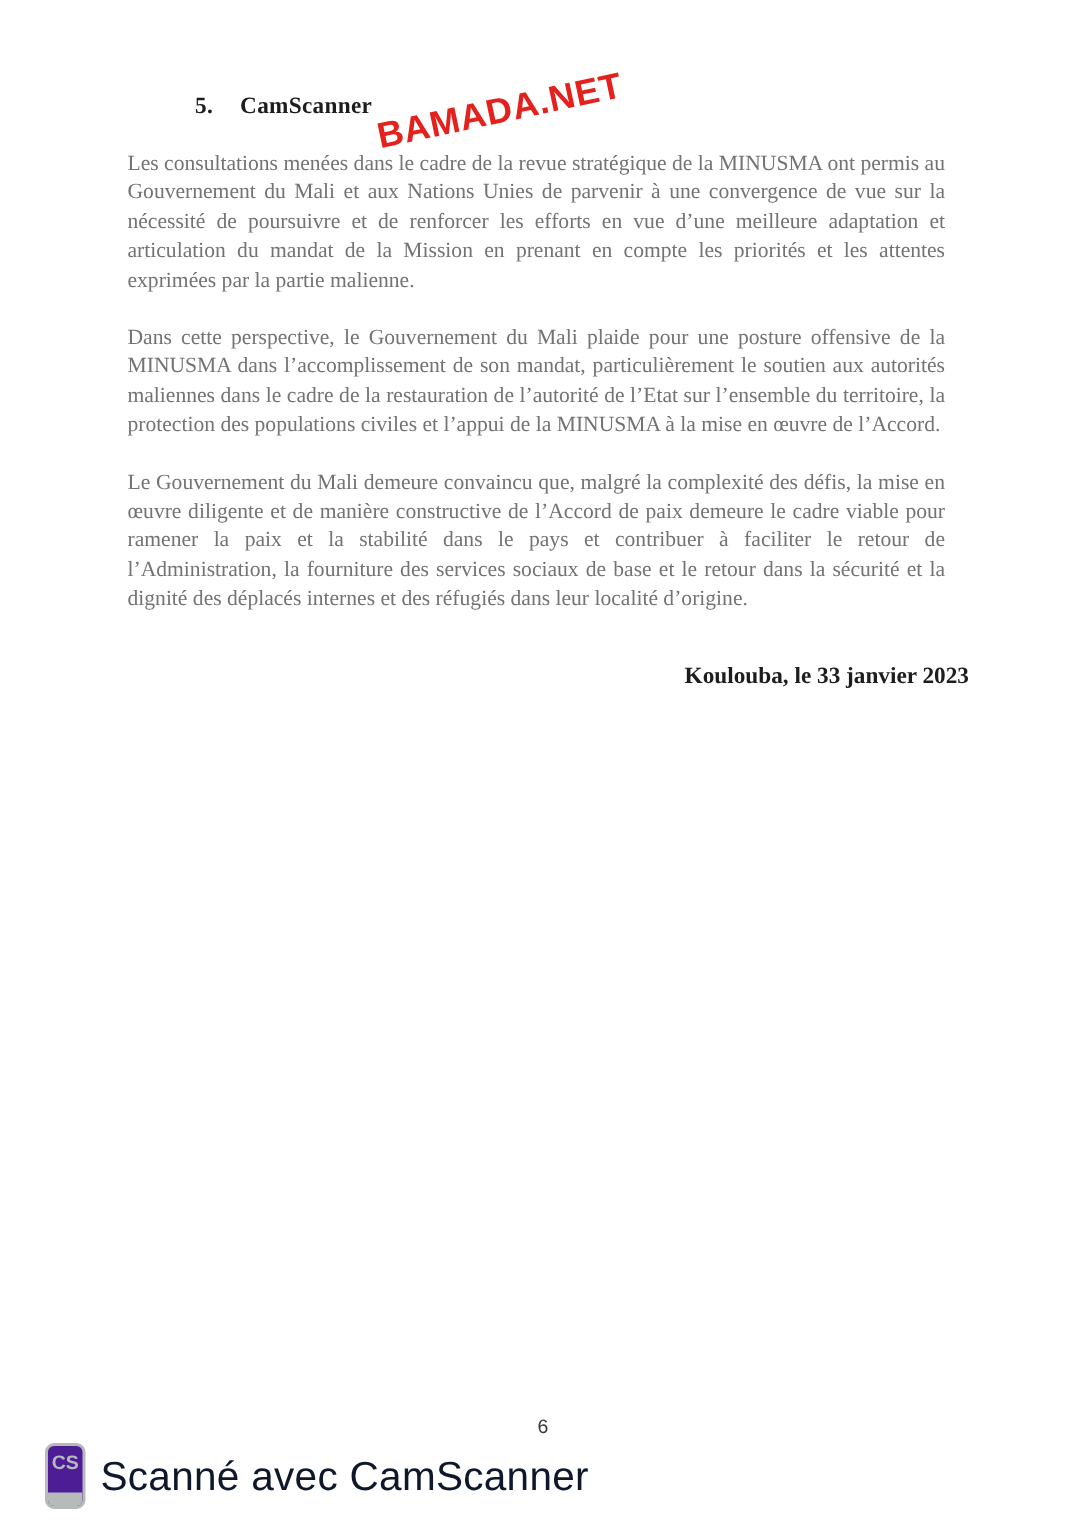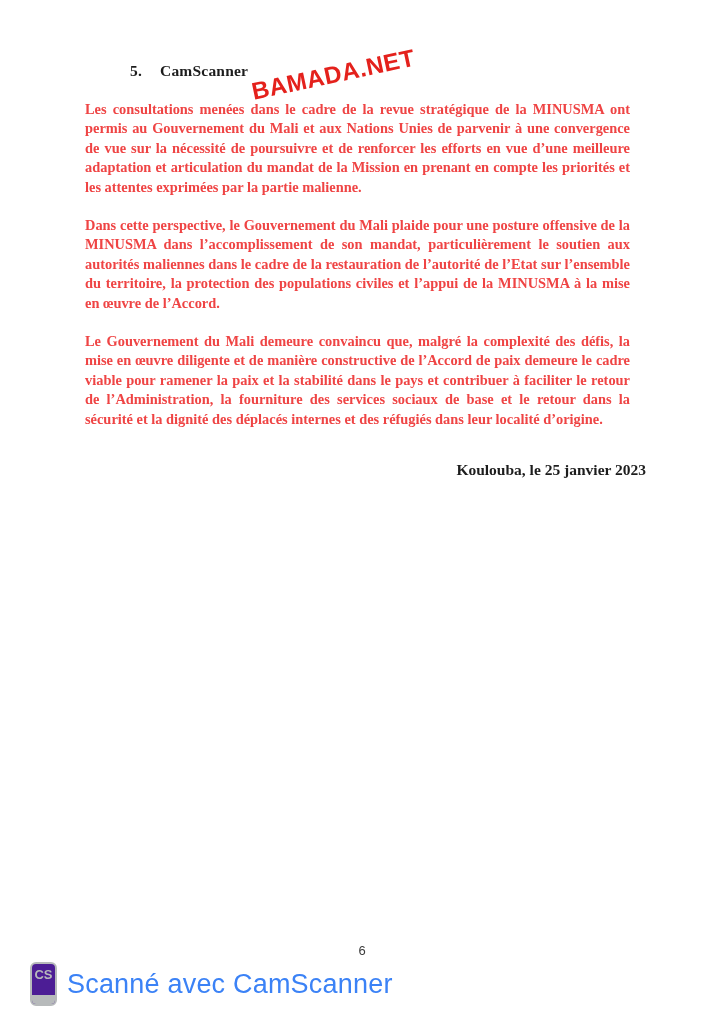--- a/index.html
+++ b/index.html
@@ -30,22 +30,21 @@
     letter-spacing: 0.2px;
   }
   .heading .h-num {
     margin-right: 18px;
   }
   .para {
     margin: 0 16px 19px 0;
     font-size: 14.4px;
     line-height: 19.4px;
     text-align: justify;
-    color: #ef4444;
-    font-weight: bold;
+    color: #737373;
   }
   .dateline {
     margin-top: 32px;
     text-align: right;
     font-size: 15.5px;
     font-weight: bold;
     color: #1d1d1d;
   }
   .watermark {
     position: absolute;
@@ -101,21 +100,21 @@
     left: 0;
     bottom: 0;
     width: 100%;
     height: 9px;
     background: #b7babb;
   }
   .scan-text {
     font-family: "Liberation Sans", sans-serif;
     font-size: 27px;
     font-weight: 400;
-    color: #3b82f6;
+    color: #0f172a;
     letter-spacing: 0.2px;
   }
 </style>
 </head>
 <body>
 
 <div class="page">
 
   <div class="watermark" style="color: rgb(228, 33, 28);">BAMADA.NET</div>
 
@@ -124,21 +123,21 @@
     <p class="heading">
       <span class="h-num">5.</span><span>CamScanner</span>
     </p>
 
     <p class="para">Les consultations menées dans le cadre de la revue stratégique de la MINUSMA ont permis au Gouvernement du Mali et aux Nations Unies de parvenir à une convergence de vue sur la nécessité de poursuivre et de renforcer les efforts en vue d’une meilleure adaptation et articulation du mandat de la Mission en prenant en compte les priorités et les attentes exprimées par la partie malienne.</p>
 
     <p class="para">Dans cette perspective, le Gouvernement du Mali plaide pour une posture offensive de la MINUSMA dans l’accomplissement de son mandat, particulièrement le soutien aux autorités maliennes dans le cadre de la restauration de l’autorité de l’Etat sur l’ensemble du territoire, la protection des populations civiles et l’appui de la MINUSMA à la mise en œuvre de l’Accord.</p>
 
     <p class="para">Le Gouvernement du Mali demeure convaincu que, malgré la complexité des défis, la mise en œuvre diligente et de manière constructive de l’Accord de paix demeure le cadre viable pour ramener la paix et la stabilité dans le pays et contribuer à faciliter le retour de l’Administration, la fourniture des services sociaux de base et le retour dans la sécurité et la dignité des déplacés internes et des réfugiés dans leur localité d’origine.</p>
 
-    <p class="dateline">Koulouba, le 25 janvier 2023</p>
+    <p class="dateline">Koulouba, le 33 janvier 2023</p>
 
   </div>
 
   <div class="page-number">6</div>
 
   <div class="scan-footer">
     <div class="cs-logo">
       <span class="cs-text">CS</span>
       <span class="cs-band"></span>
     </div>

